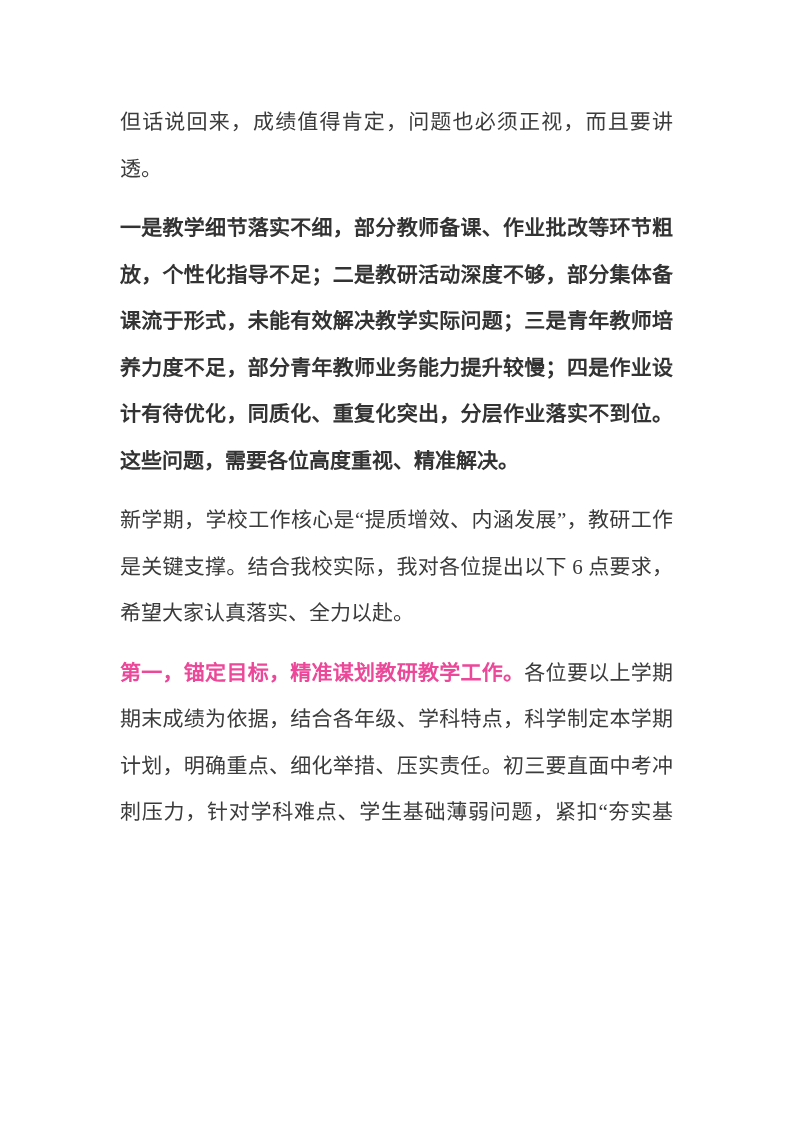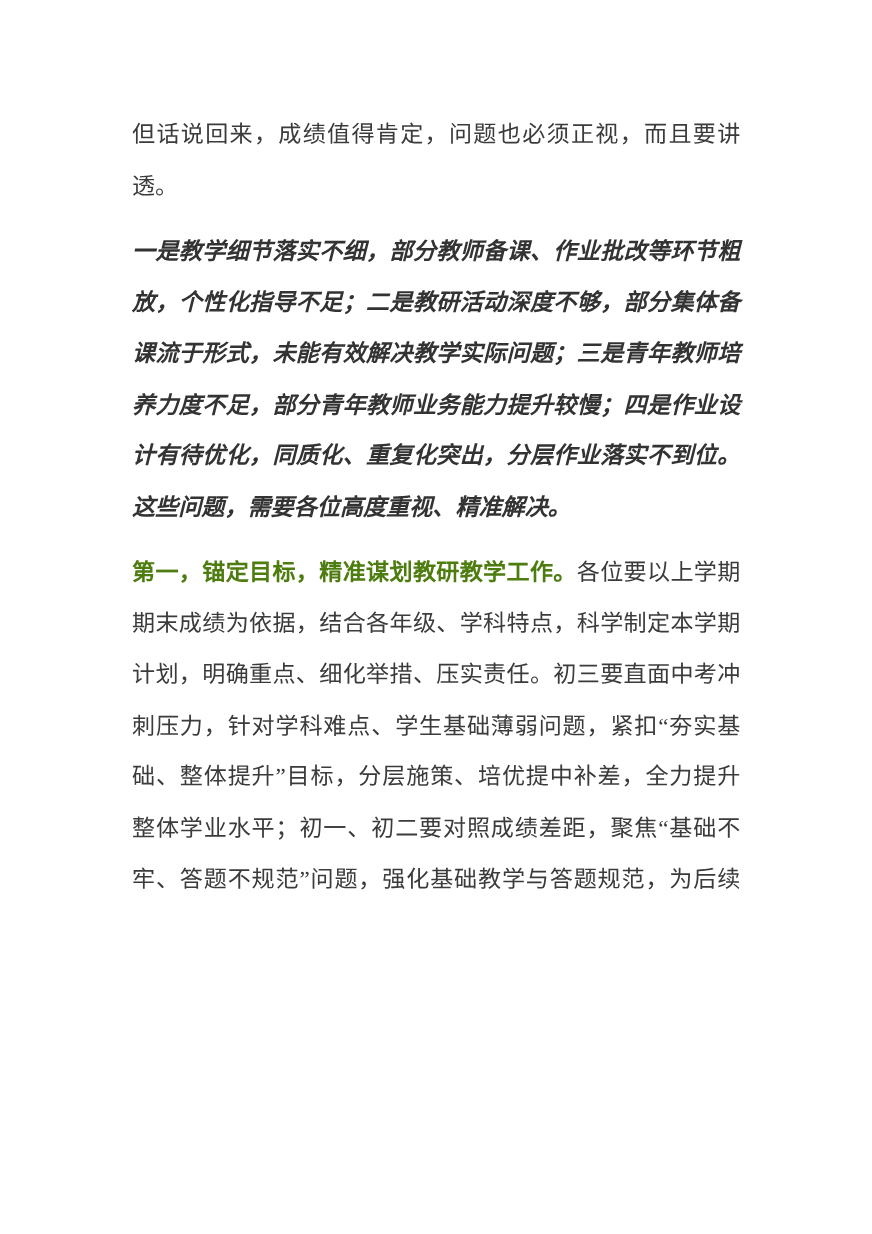--- a/index.html
+++ b/index.html
@@ -26,37 +26,37 @@
     text-align: justify;
     text-justify: inter-ideograph;
     word-break: break-all;
   }
   p.para {
     margin: 0 0 13px 0;
   }
   p.para.bold {
     font-weight: 700;
     color: #333333;
-    font-style: italic;
   }
   span.lead-bold {
     font-weight: 700;
-    color: #4d7c0f;
+    color: #ec4899;
   }
 </style>
 </head>
 <body>
 
 <div class="page">
   <div class="doc-body">
 
     <p class="para">但话说回来，成绩值得肯定，问题也必须正视，而且要讲透。</p>
 
 
     <p class="para bold">一是教学细节落实不细，部分教师备课、作业批改等环节粗放，个性化指导不足；二是教研活动深度不够，部分集体备课流于形式，未能有效解决教学实际问题；三是青年教师培养力度不足，部分青年教师业务能力提升较慢；四是作业设计有待优化，同质化、重复化突出，分层作业落实不到位。这些问题，需要各位高度重视、精准解决。</p>
 
+    <p class="para">新学期，学校工作核心是“提质增效、内涵发展”，教研工作是关键支撑。结合我校实际，我对各位提出以下 6 点要求，希望大家认真落实、全力以赴。</p>
 
     <p class="para">
       <span class="lead-bold">第一，锚定目标，精准谋划教研教学工作。</span><span>各位要以上学期期末成绩为依据，结合各年级、学科特点，科学制定本学期计划，明确重点、细化举措、压实责任。初三要直面中考冲刺压力，针对学科难点、学生基础薄弱问题，紧扣“夯实基础、整体提升”目标，分层施策、培优提中补差，全力提升整体学业水平；初一、初二要对照成绩差距，聚焦“基础不牢、答题不规范”问题，强化基础教学与答题规范，为后续学业筑牢根基。各学科要重点研究课标、教材、集体备课、中考导向及培优辅差工作，确保工作不偏航。</span>
     </p>
 
   </div>
 </div>
 
 </body></html>

